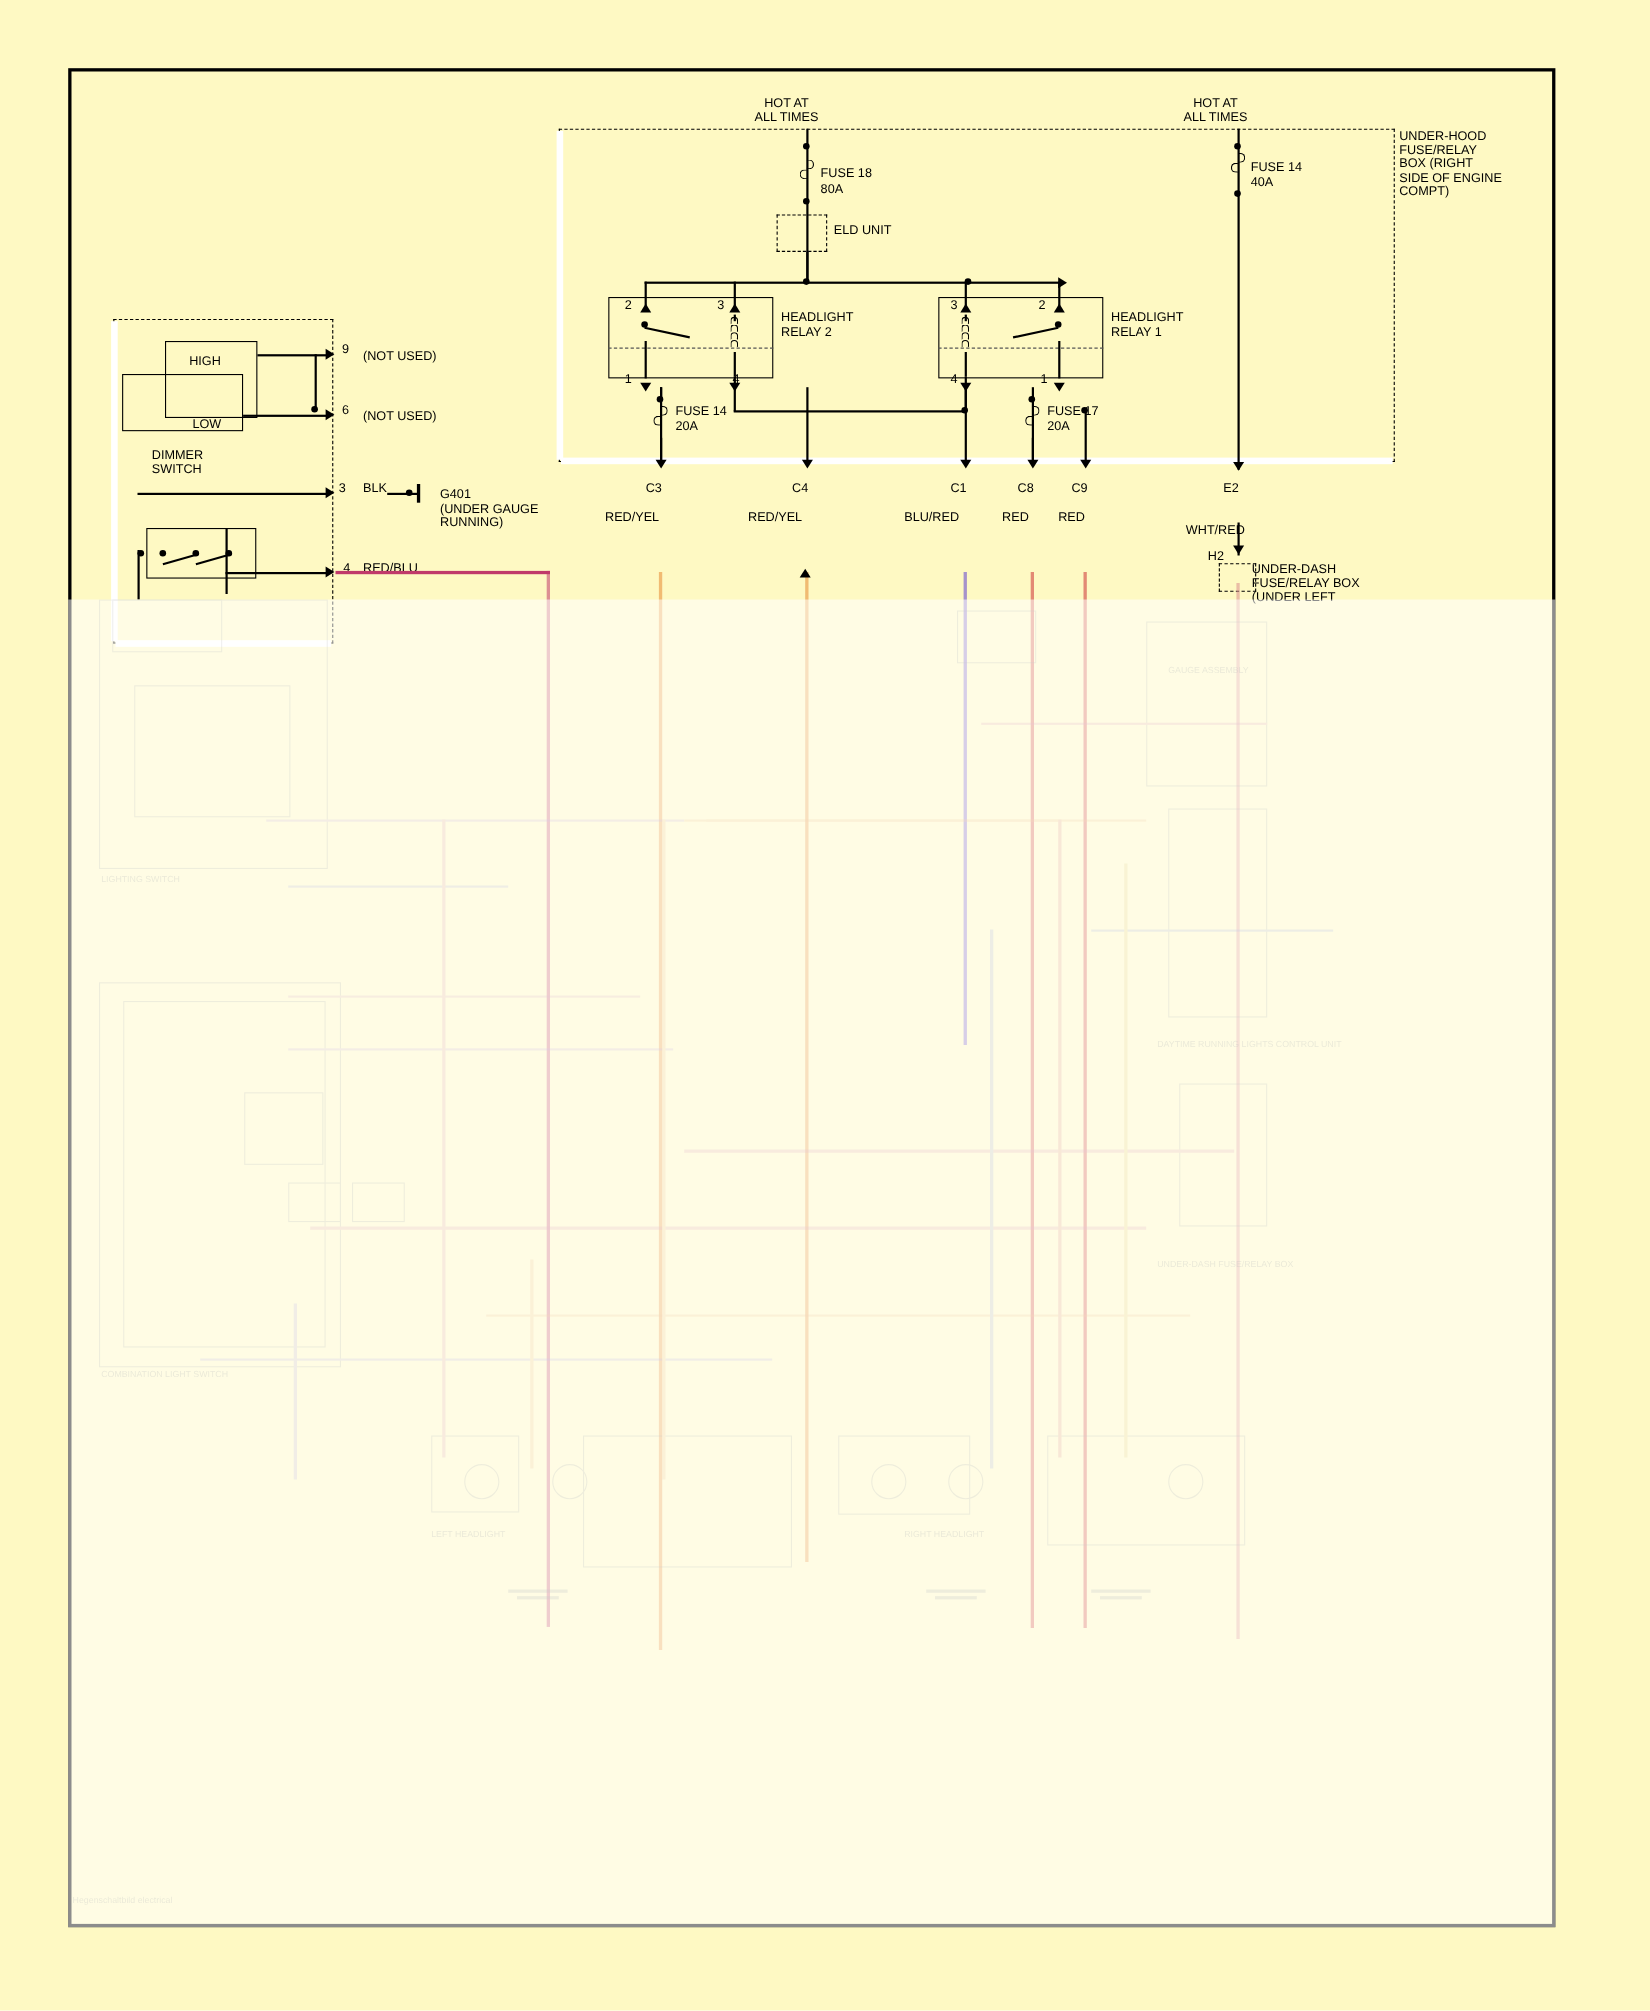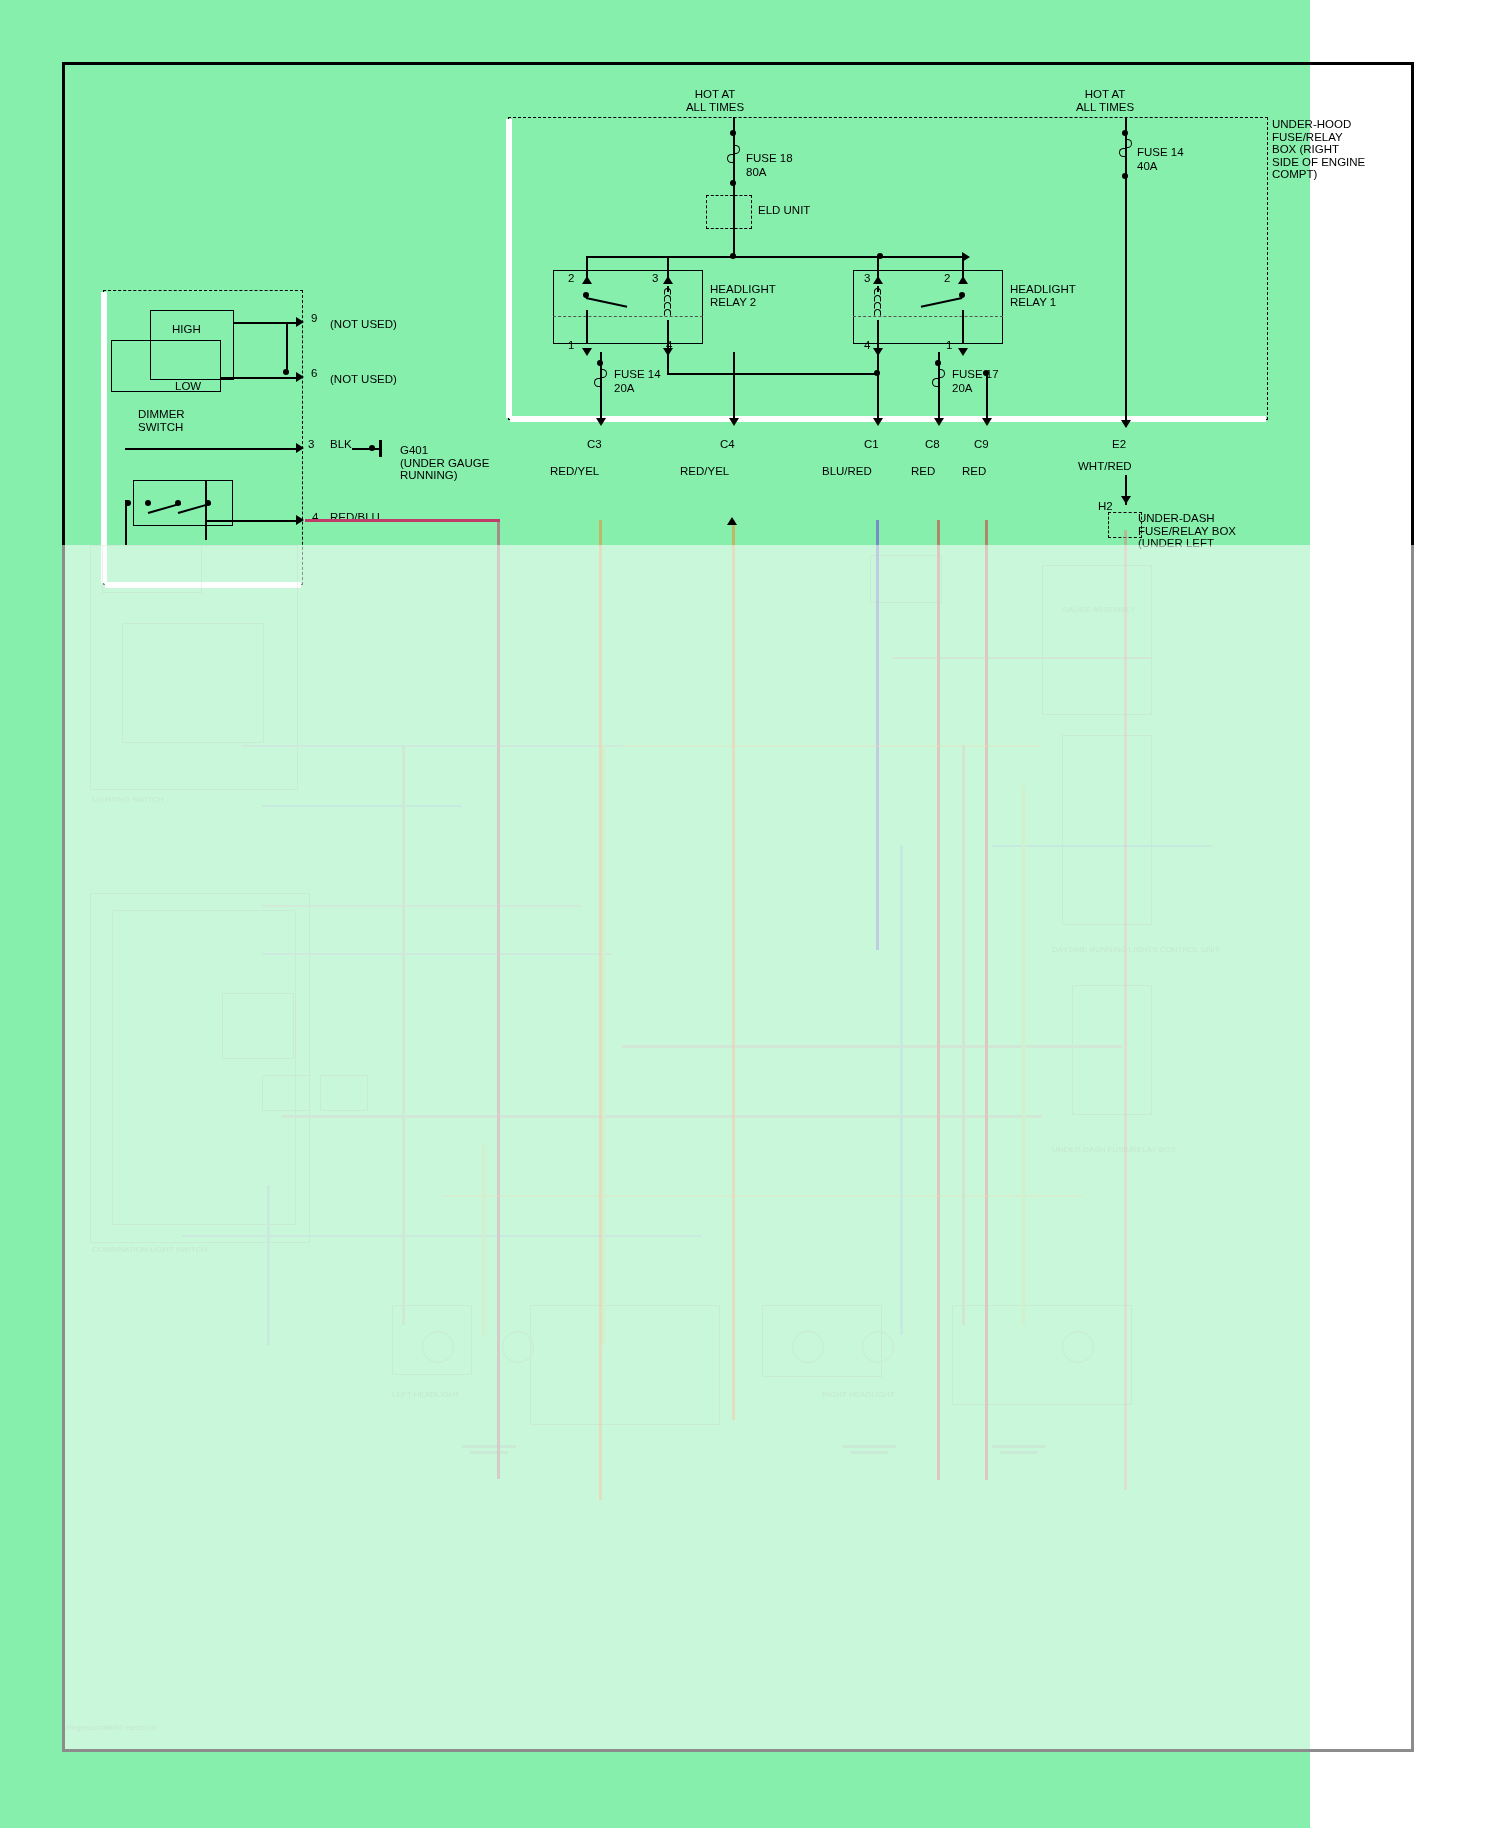--- a/index.html
+++ b/index.html
@@ -10,23 +10,23 @@
   body {
     width: 1500px;
     height: 1828px;
     font-family: "Liberation Sans", sans-serif;
     position: relative;
     overflow: hidden;
   }
   #sheet {
     position: absolute;
     left: 0; top: 0;
-    width: 1310px;
+    width: 1500px;
     height: 1828px;
-    background: #86efac;
+    background: #fef9c3;
   }
   .frame {
     position: absolute;
     left: 62px; top: 62px;
     width: 1352px;
     height: 1690px;
     border: 3px solid #000;
     box-sizing: border-box;
   }
   
@@ -306,21 +306,21 @@
   <div class="lbl" style="left:864px; top:438px;">C1</div>
   <div class="lbl" style="left:822px; top:465px;">BLU/RED</div>
 
   <div class="lbl" style="left:925px; top:438px;">C8</div>
   <div class="lbl" style="left:911px; top:465px;">RED</div>
 
   <div class="lbl" style="left:974px; top:438px;">C9</div>
   <div class="lbl" style="left:962px; top:465px;">RED</div>
 
   <div class="lbl" style="left:1112px; top:438px;">E2</div>
-  <div class="lbl" style="left:1078px; top:460px;text-align:center;">WHT/RED</div>
+  <div class="lbl" style="left:1078px; top:476px;text-align:center;">WHT/RED</div>
   <div class="lbl" style="left:1098px; top:500px;">H2</div>
 
   <div class="wire v" style="left:1125px; top:475px; height:30px;"></div>
   <div class="arrowdown" style="left:1121px; top:496px;"></div>
   <div class="dash-box" style="left:1108px; top:512px; width:34px; height:26px;"></div>
   <div class="lbl" style="left:1138px; top:512px;">UNDER-DASH
 FUSE/RELAY BOX
 (UNDER LEFT</div>
 
   <div class="dash-box" style="left:103px; top:290px; width:200px; height:295px;"></div>

